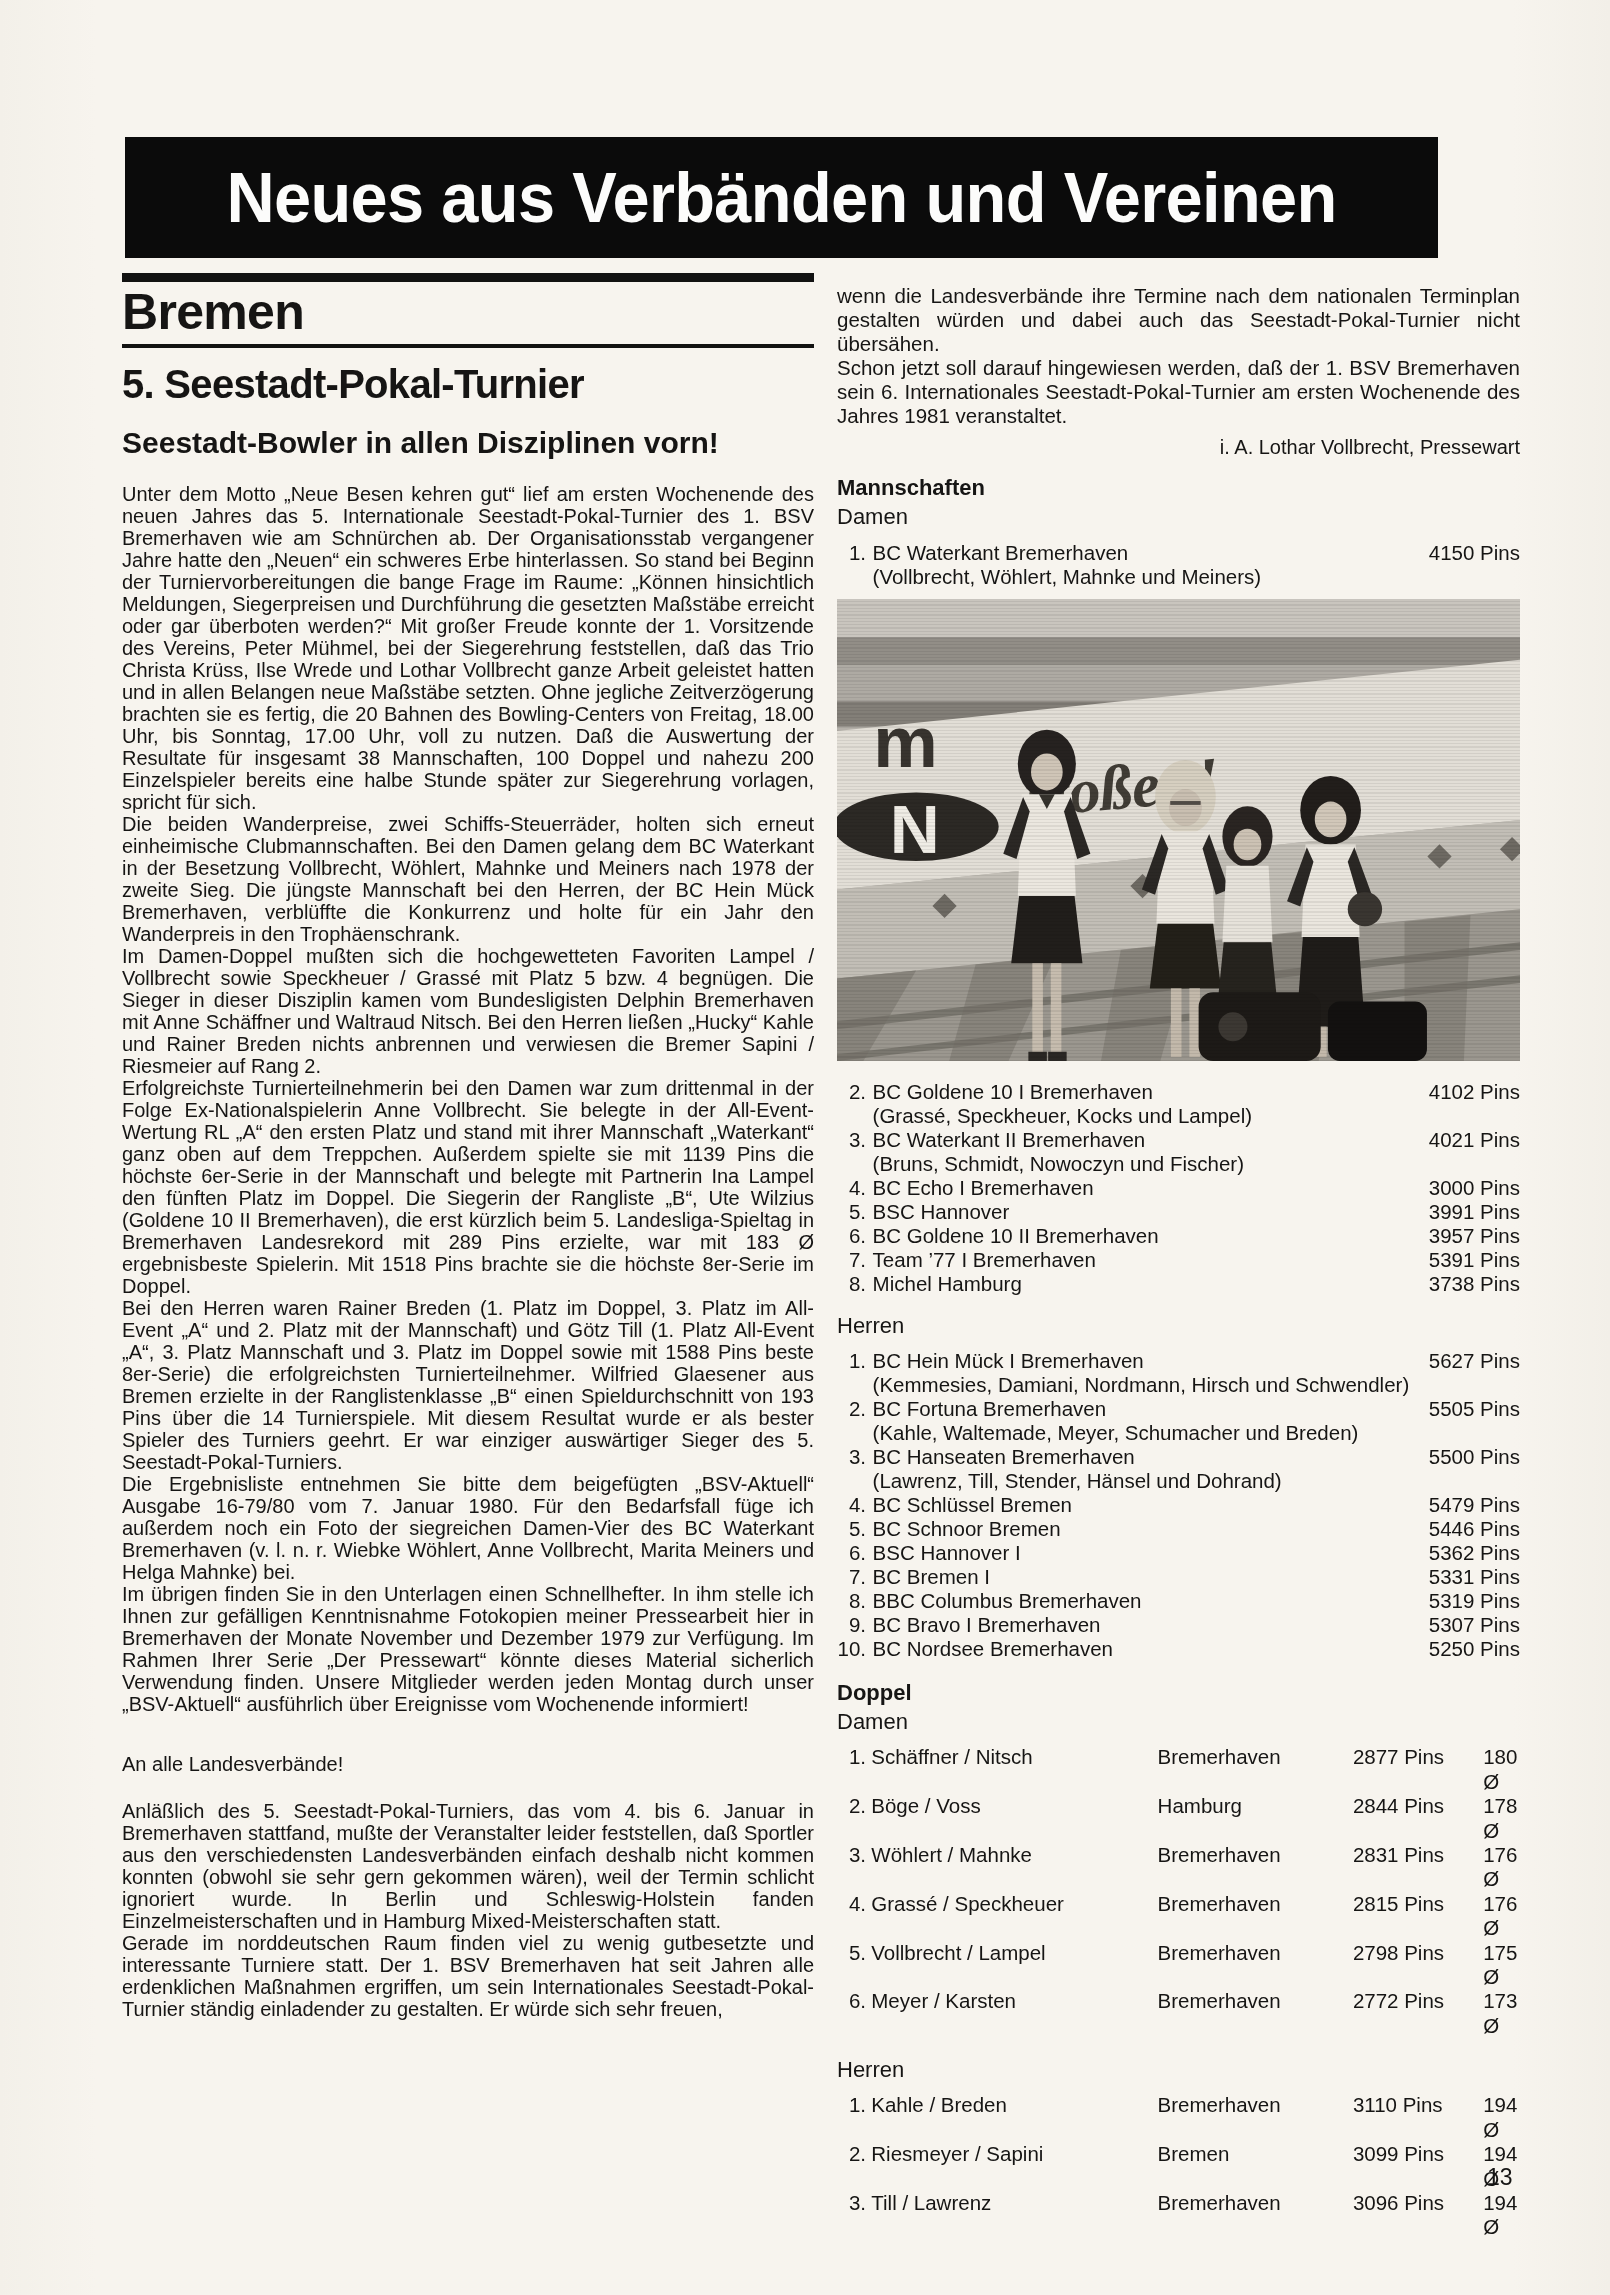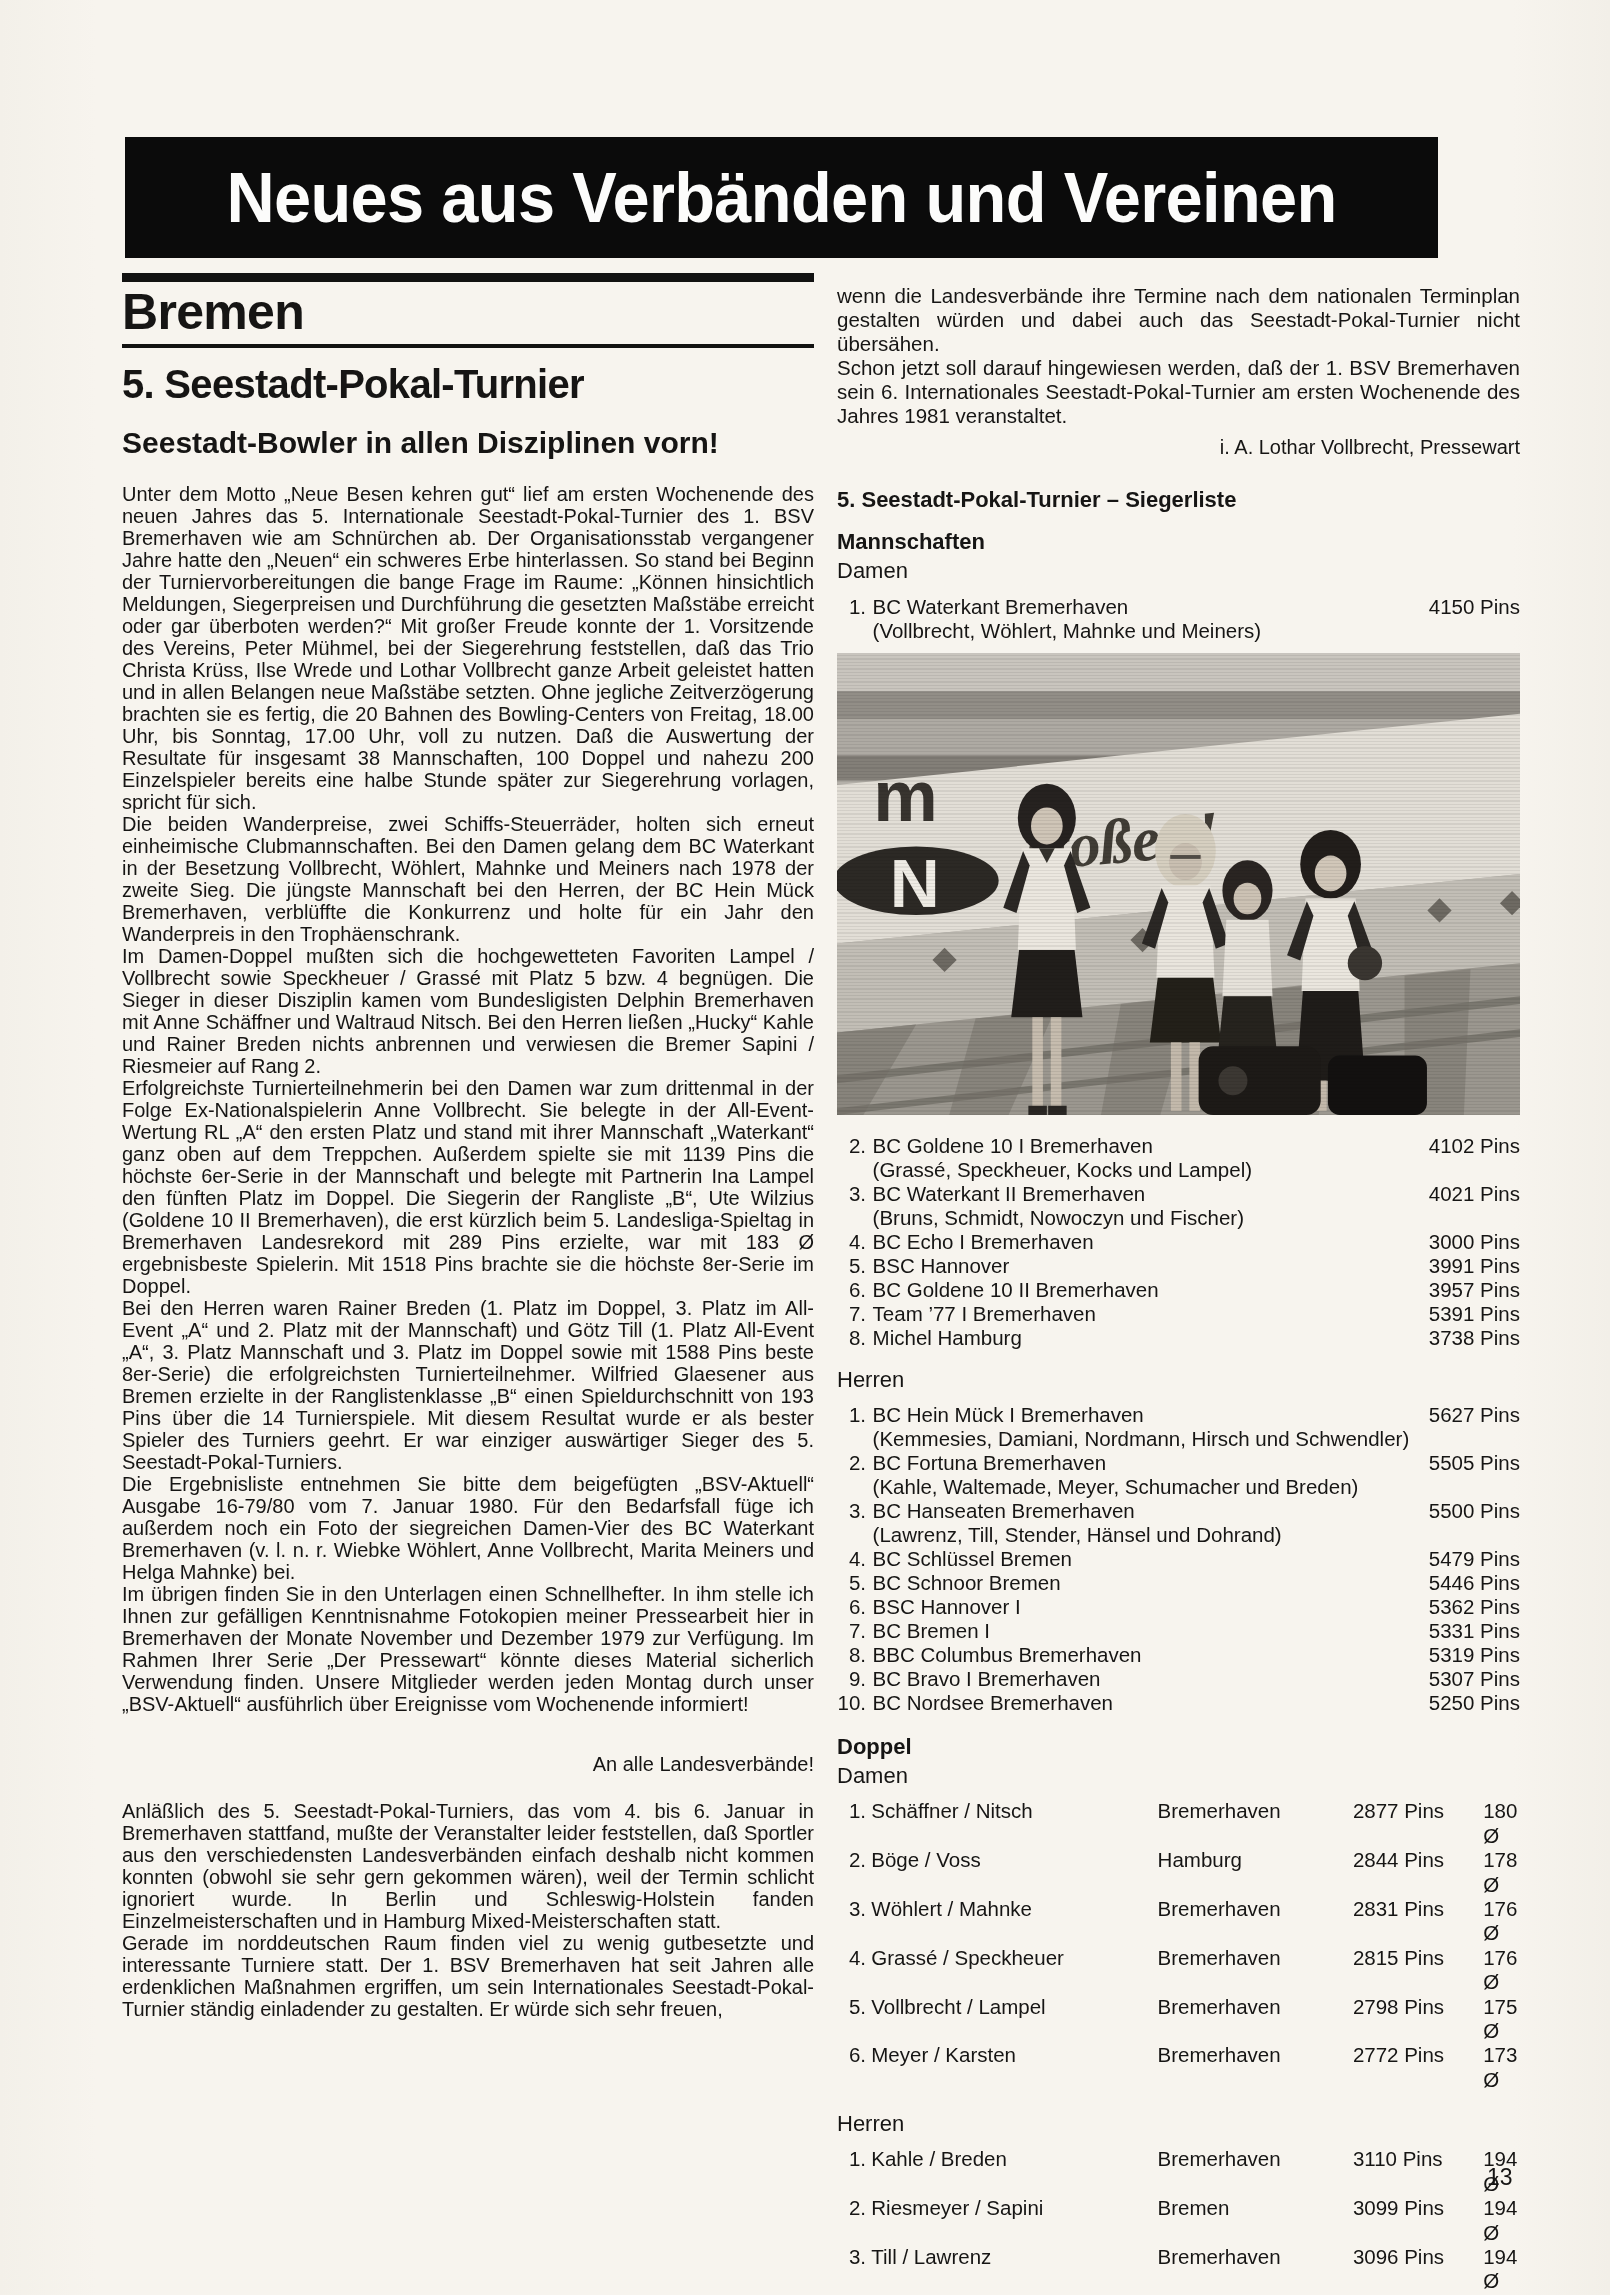--- a/index.html
+++ b/index.html
@@ -22,21 +22,21 @@
   
   .col-left{position:absolute;left:122px;top:273px;width:692px;}
   .rule-thick{height:8.6px;background:#121211;}
   .rule-thin{height:4px;background:#121211;}
   h1.region{font-size:50px;line-height:53px;font-weight:bold;margin:4px 0 5.3px;letter-spacing:-0.7px;}
   h2.article-title{font-size:40px;line-height:44px;font-weight:bold;margin:14.5px 0 0;letter-spacing:-0.7px;}
   h2.article-title span{display:block;}
   h3.article-sub{font-size:30px;line-height:33px;font-weight:bold;margin:20px 0 0;}
   .body{margin-top:24px;font-size:20px;line-height:22px;text-align:justify;}
   .body p{margin:0;}
-  .callout{font-size:20px;line-height:22px;margin:38px 0 25px;text-align:right;}
+  .callout{font-size:20px;line-height:22px;margin:38px 0 25px;}
 
   
   .col-right{position:absolute;left:837px;top:284px;width:683px;}
   .intro p{font-size:20.5px;line-height:24px;text-align:justify;margin:0;}
   .signature{font-size:20px;text-align:right;margin-top:8px;}
   .list-title{font-size:22px;font-weight:bold;margin:28px 0 0;}
   .sec-h{font-size:22px;font-weight:bold;margin:16px 0 0;}
   .sub-h{font-size:22px;font-weight:normal;margin:3px 0 0;}
   .rows{margin-top:10.6px;}
   .trow{display:grid;grid-template-columns:29px 1fr max-content;column-gap:6.6px;
@@ -107,21 +107,20 @@
 
     <div class="intro">
 
         <p>wenn die Landesverbände ihre Termine nach dem nationalen Terminplan gestalten würden und dabei auch das Seestadt-Pokal-Turnier nicht übersähen.</p>
 
         <p>Schon jetzt soll darauf hingewiesen werden, daß der 1. BSV Bremerhaven sein 6. Internationales Seestadt-Pokal-Turnier am ersten Wochenende des Jahres 1981 veranstaltet.</p>
       </div>
 
     <div class="signature">i. A. Lothar Vollbrecht, Pressewart</div>
 
-    <div class="list-title">5. Seestadt-Pokal-Turnier – Siegerliste</div>
     <div class="sec-h">Mannschaften</div>
     <div class="sub-h">Damen</div>
 
     <div class="rows">
 
         <div class="trow">
           <span class="rank">1.</span>
           <span class="team">
             <span>BC Waterkant Bremerhaven</span>
             <span class="players">(Vollbrecht, Wöhlert, Mahnke und Meiners)</span>

